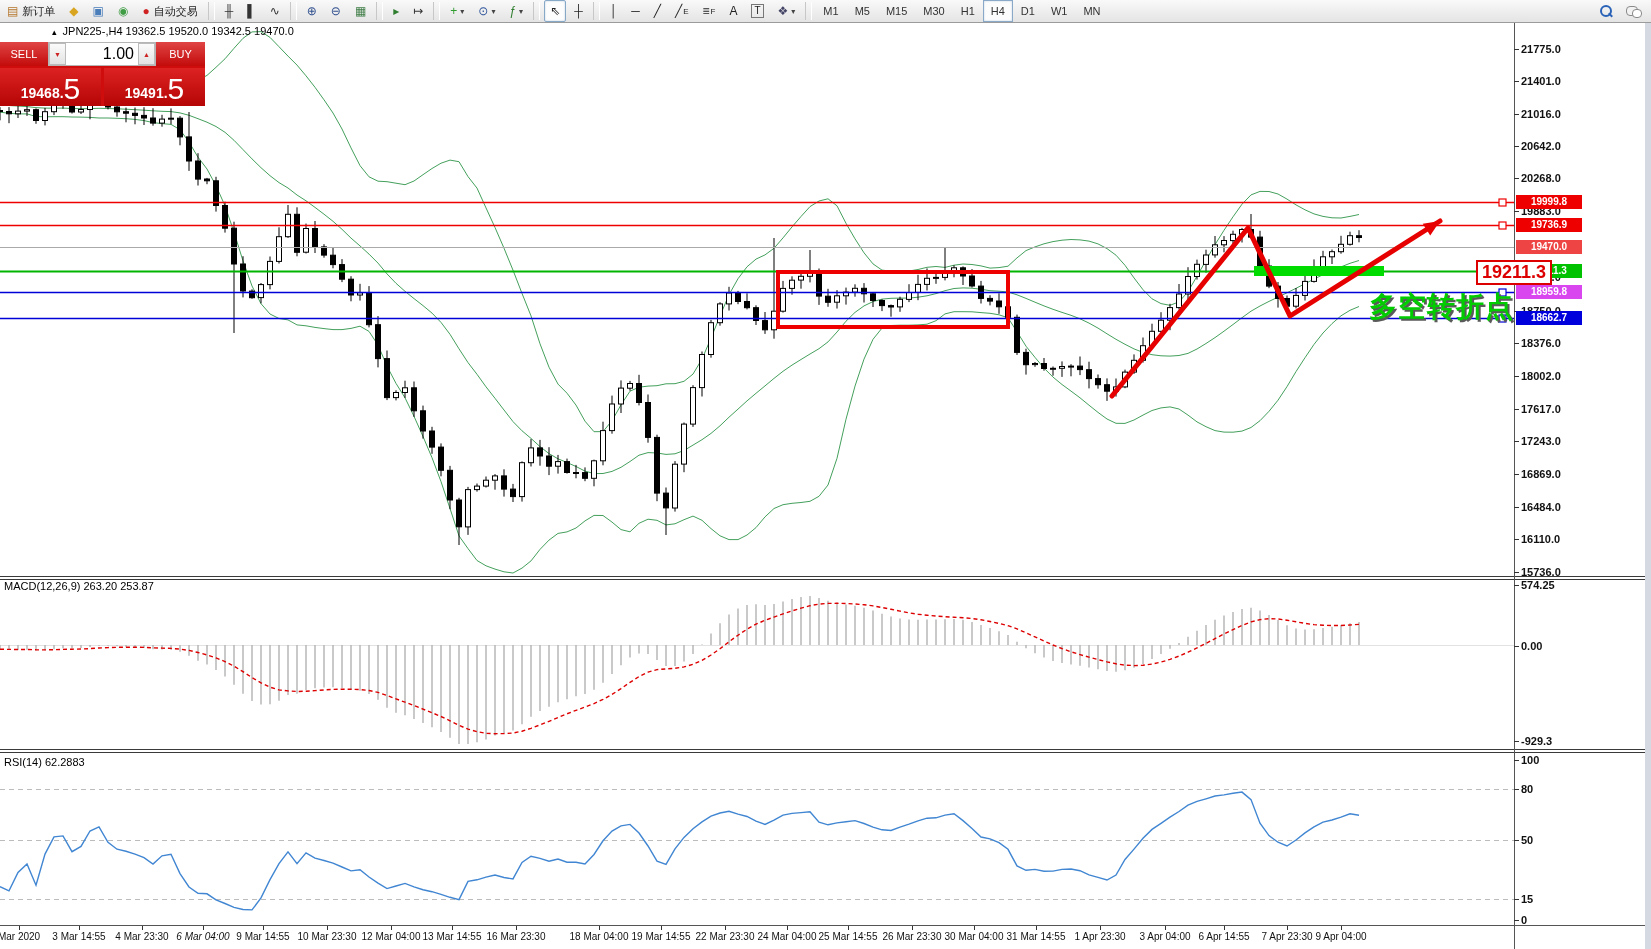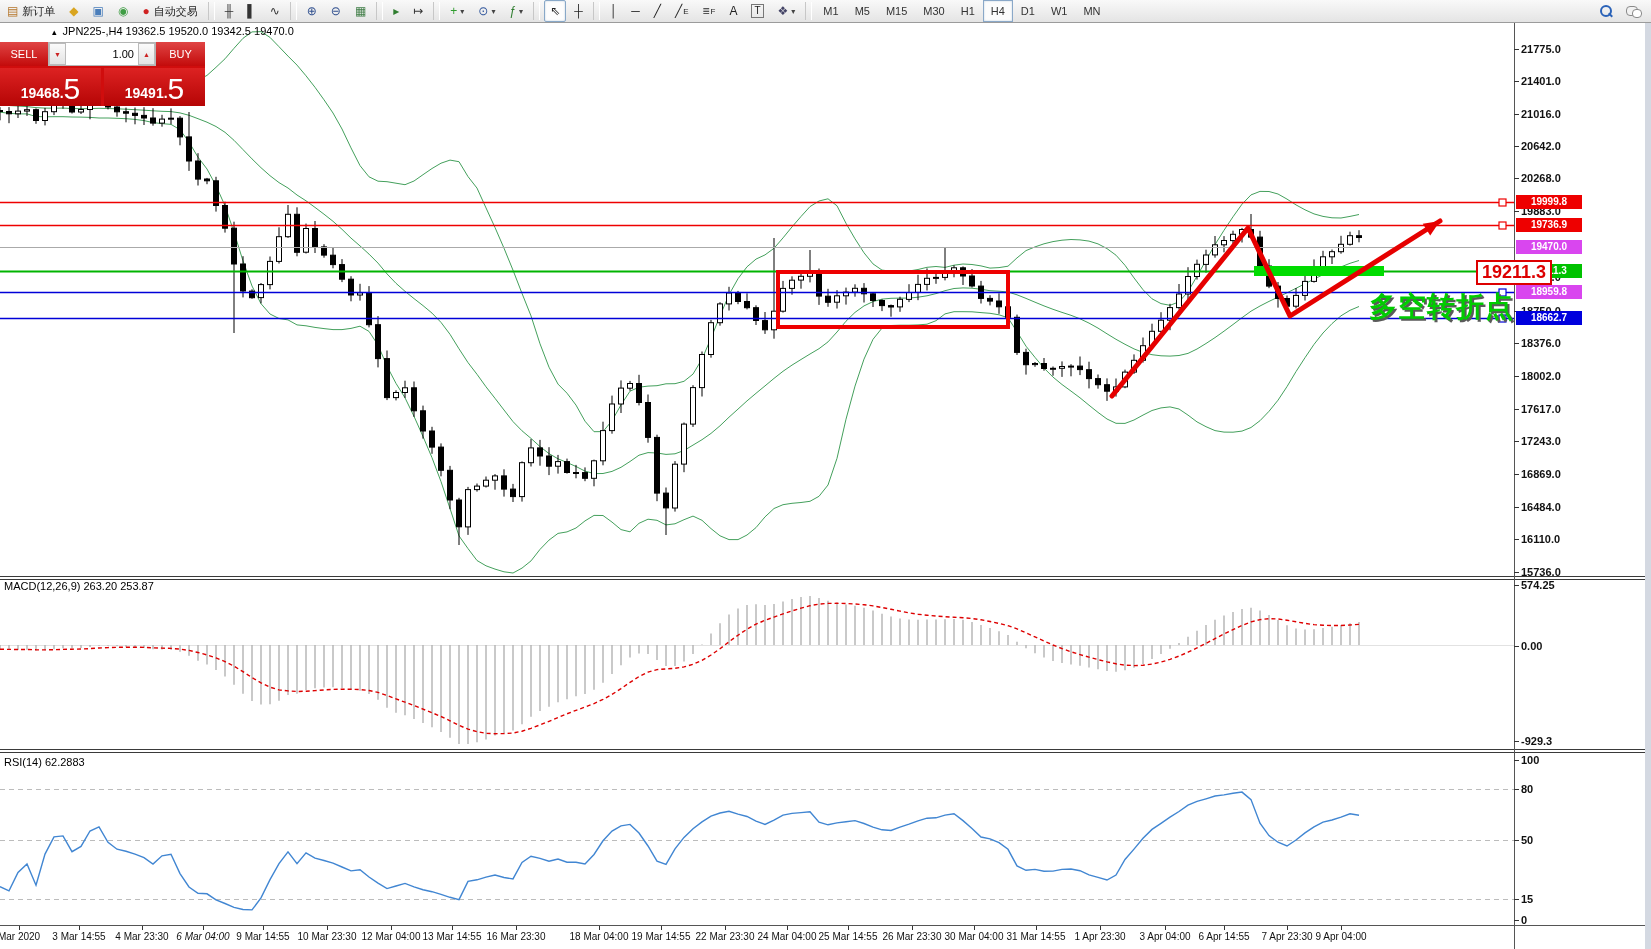--- a/index.html
+++ b/index.html
@@ -45,21 +45,21 @@
   .t-label{position:absolute;top:931px;transform:translateX(-50%);font-size:10px;color:#111;}
   
   .trade{position:absolute;left:0;top:42px;width:205px;height:64px;background:#d00d0d;}
   .trade-row1{position:absolute;left:0;top:0;width:205px;height:24px;display:flex;}
   .btn-sell,.btn-buy{width:48px;height:24px;background:linear-gradient(#e04444,#c30b0b);
       color:#fff;font-size:11px;font-weight:400;display:flex;align-items:center;justify-content:center;}
   .btn-buy{width:49px;}
   .vol-wrap{flex:1;display:flex;background:#fff;border:1px solid #b5b5b5;box-sizing:border-box;}
   .vol-step{width:15px;background:linear-gradient(#fbfbfb,#e3e3e3);border:1px solid #bbb;
       display:flex;align-items:center;justify-content:center;font-size:7px;color:#c22;}
-  .vol-input{flex:1;border:0;text-align:right;font-size:11px;padding-right:4px;width:40px;
+  .vol-input{flex:1;border:0;text-align:right;font-size:16px;padding-right:4px;width:40px;
       font-family:"Liberation Sans",sans-serif;}
   .trade-row2{position:absolute;left:0;top:26px;width:221px;height:38px;display:flex;}
   .quote{width:101px;height:38px;background:linear-gradient(#dd2222,#b50505);color:#fff;
       display:flex;align-items:flex-end;justify-content:center;padding-bottom:2px;box-sizing:border-box;}
   .quote+.quote{margin-left:3px;}
   .q-int{font-size:14px;font-weight:700;line-height:22px;}
   .q-dot{font-size:14px;font-weight:700;line-height:22px;}
   .q-frac{font-size:30px;font-weight:400;line-height:30px;}
   
   .anno-box{position:absolute;left:1476px;top:260px;width:76px;height:25px;border:2px solid #dd0000;
@@ -783,21 +783,21 @@
       <div class="ax-label" style="top: 343px;">18376.0</div>
       <div class="ax-label" style="top: 376px;">18002.0</div>
       <div class="ax-label" style="top: 409px;">17617.0</div>
       <div class="ax-label" style="top: 441px;">17243.0</div>
       <div class="ax-label" style="top: 474px;">16869.0</div>
       <div class="ax-label" style="top: 507px;">16484.0</div>
       <div class="ax-label" style="top: 539px;">16110.0</div>
       <div class="ax-label" style="top: 572px;">15736.0</div>
       <div class="ax-tag" style="top: 202px; background: rgb(238, 0, 0);">19999.8</div>
       <div class="ax-tag" style="top: 225px; background: rgb(238, 0, 0);">19736.9</div>
-      <div class="ax-tag" style="top: 247px; background: #d946ef;">19470.0</div>
+      <div class="ax-tag" style="top: 247px; background: #ef4444;">19470.0</div>
       <div class="ax-tag" style="top: 271px; background: rgb(0, 194, 0);">19211.3</div>
       <div class="ax-tag" style="top: 292px; background: #d946ef;">18959.8</div>
       <div class="ax-tag" style="top: 318px; background: rgb(0, 0, 221);">18662.7</div>
       <div class="ax-label" style="top: 585px;">574.25</div>
       <div class="ax-label" style="top: 646px;">0.00</div>
       <div class="ax-label" style="top: 741px;">-929.3</div>
       <div class="ax-label" style="top: 760px;">100</div>
       <div class="ax-label" style="top: 789px;">80</div>
       <div class="ax-label" style="top: 840px;">50</div>
       <div class="ax-label" style="top: 899px;">15</div>

